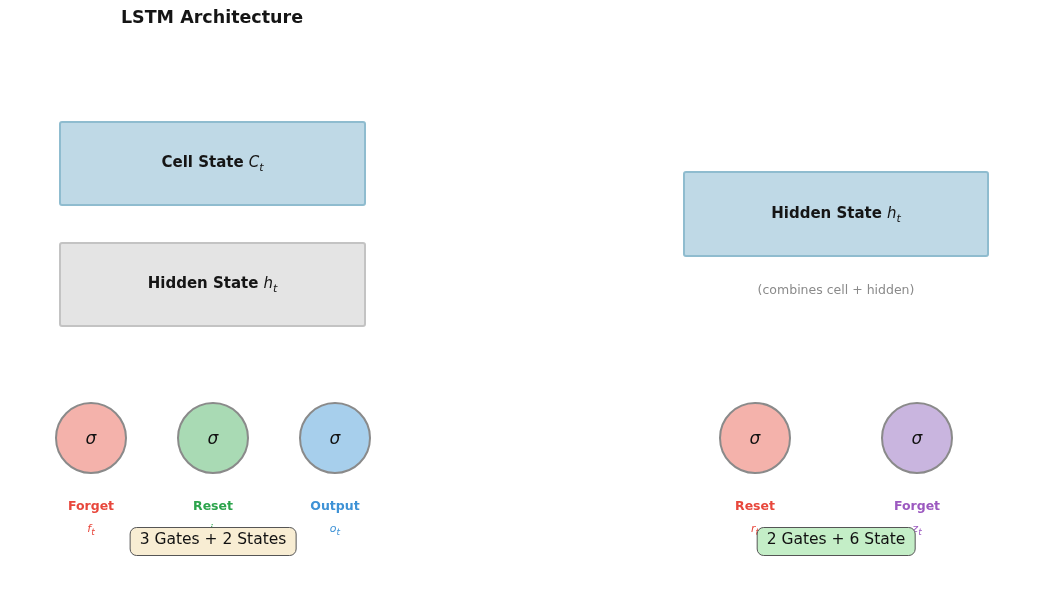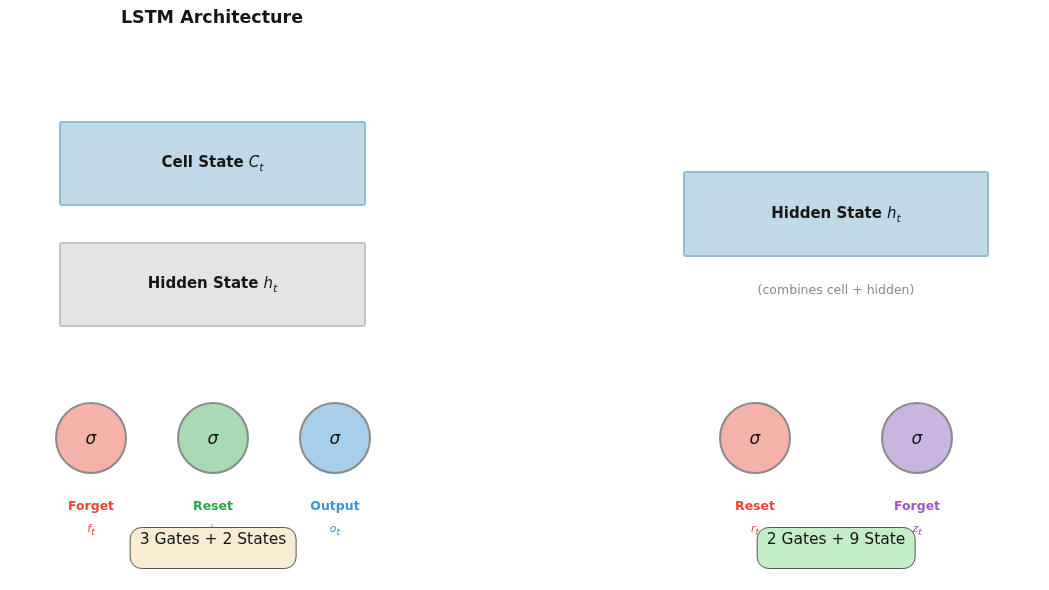--- a/index.html
+++ b/index.html
@@ -40,21 +40,21 @@
     display:flex;align-items:center;justify-content:center;
   }
   .circle{border:2.5px solid #8a8a8a;}
   .sigma{font-style:italic;font-size:17px;color:#111;line-height:1}
   .gate-name{margin-top:24px;font-weight:bold;font-size:12.5px;white-space:nowrap}
   .gate-var{margin-top:9px;font-size:11px;font-style:italic;white-space:nowrap}
   .gate-var sub{font-size:9px}
 
   .summary{
     position:absolute;top:527px;transform:translateX(-50%);
-    padding:2px 9px 20px 9px;border:1.6px solid #555555;border-radius:12px;
+    padding:2px 9px 7px 9px;border:1.6px solid #555555;border-radius:7px;
     font-size:15.5px;color:#111;white-space:nowrap;box-sizing:border-box;
   }
   .lstm-summary{left:213px}
   .gru-summary{left:836px}
 </style>
 </head>
 <body>
 
 <div class="canvas">
 
@@ -110,15 +110,15 @@
   </div>
 
   <div class="gate gg1">
     <div class="circle" style="background:#c9b5df">
       <span class="sigma">σ</span>
     </div>
     <div class="gate-name" style="color:#9c59c0">Forget</div>
     <div class="gate-var" style="color:#9c59c0"><span>z</span><sub>t</sub></div>
   </div>
 
-  <div class="summary gru-summary" style="background:#c4eec7">2 Gates + 9 State</div>
+  <div class="summary gru-summary" style="background:#c4eec7">2 Gates + 6 State</div>
 
 </div>
 
 </body></html>

